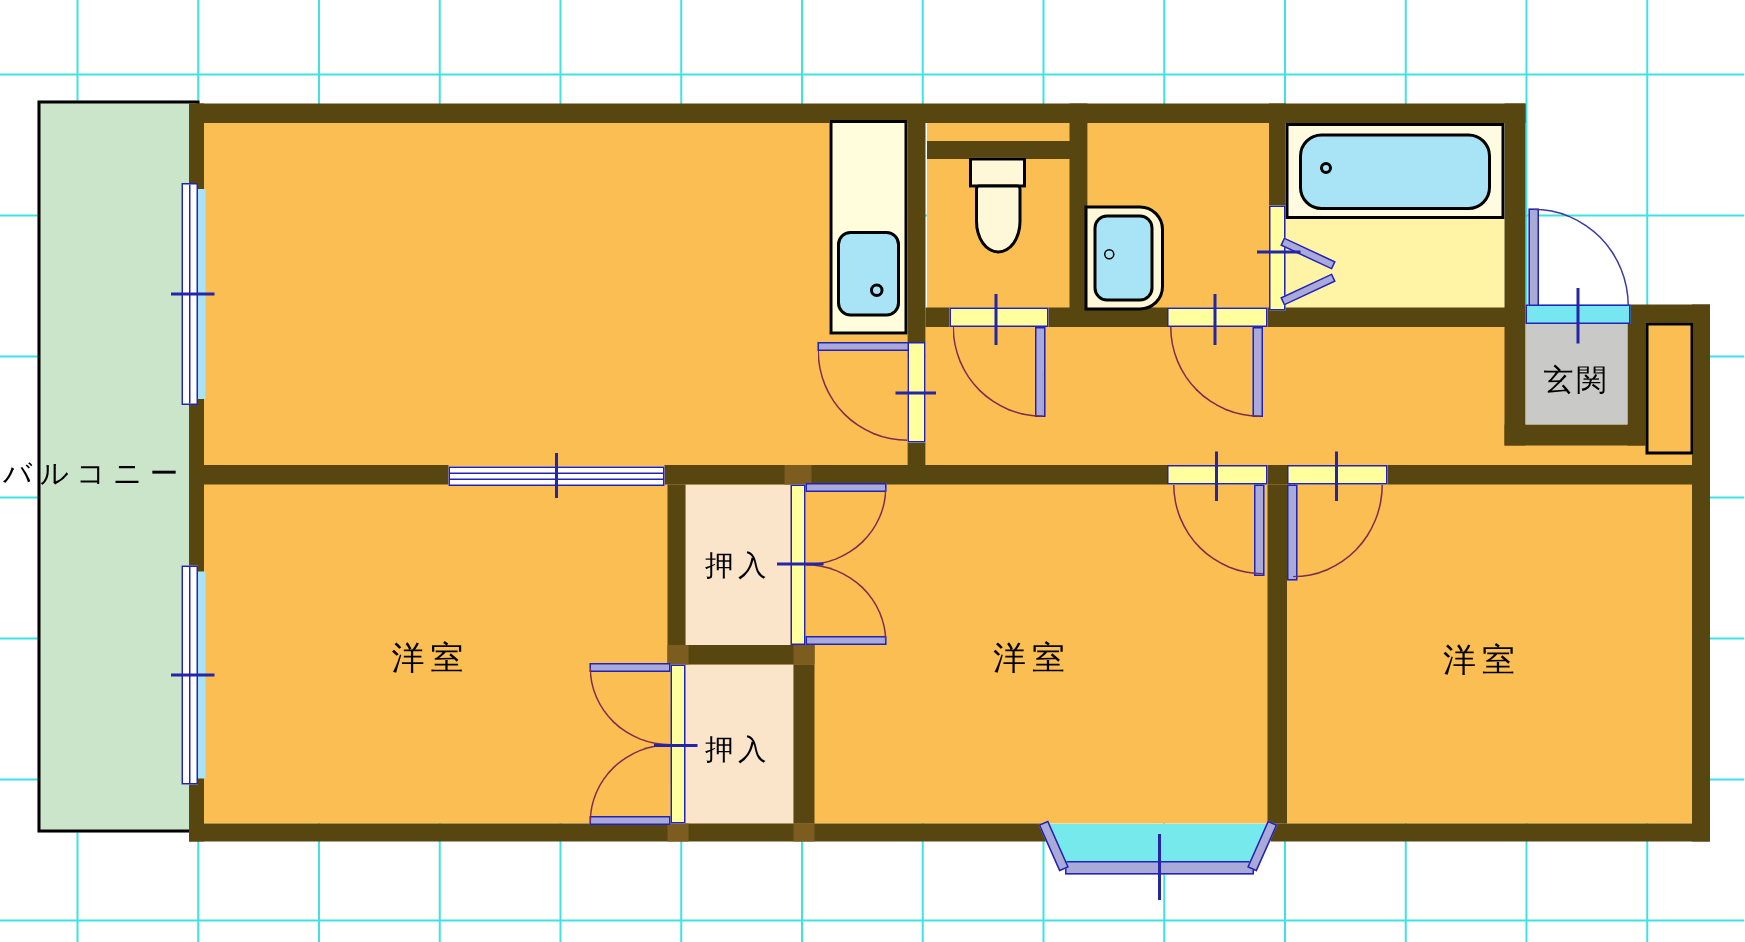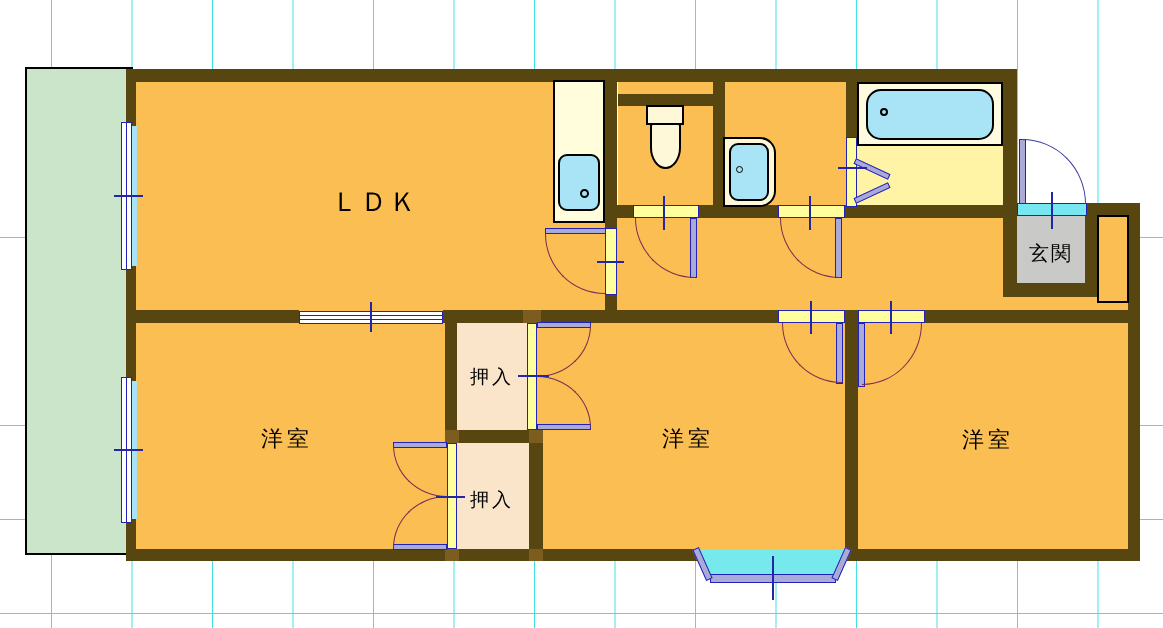--- a/index.html
+++ b/index.html
@@ -155,21 +155,21 @@
   <div class="tick" style="left:663px;top:196px;width:2px;height:34px;"></div>
   <div class="tick" style="left:809px;top:196px;width:2px;height:34px;"></div>
   <div class="tick" style="left:810px;top:301px;width:2px;height:33px;"></div>
   <div class="tick" style="left:890px;top:301px;width:2px;height:33px;"></div>
   <div class="tick" style="left:518px;top:375px;width:31px;height:2px;"></div>
   <div class="tick" style="left:436px;top:496px;width:29px;height:2px;"></div>
   <div class="tick" style="left:838px;top:167px;width:29px;height:2px;"></div>
   <div class="tick" style="left:1051px;top:192px;width:2px;height:37px;"></div>
   <div class="tick" style="left:772px;top:556px;width:2px;height:44px;"></div>
 
-  <div class="lbl" style="left:325px;top:184px;width:100px;font-size:27px;letter-spacing:2px;">ＬＤＫ</div>
+  <div class="lbl" style="left:2px;top:303px;width:130px;font-size:19px;letter-spacing:5px;text-align:left;">バルコニー</div>
   <div class="lbl" style="left:237px;top:424px;width:100px;font-size:22px;letter-spacing:4px;">洋室</div>
   <div class="lbl" style="left:638px;top:424px;width:100px;font-size:22px;letter-spacing:4px;">洋室</div>
   <div class="lbl" style="left:938px;top:425px;width:100px;font-size:22px;letter-spacing:4px;">洋室</div>
   <div class="lbl" style="left:450px;top:364px;width:84px;font-size:19px;letter-spacing:3px;">押入</div>
   <div class="lbl" style="left:450px;top:487px;width:84px;font-size:19px;letter-spacing:3px;">押入</div>
   <div class="lbl" style="left:1017px;top:240px;width:68px;font-size:20px;letter-spacing:2px;">玄関</div>
 
 </div>
 
 </body></html>

